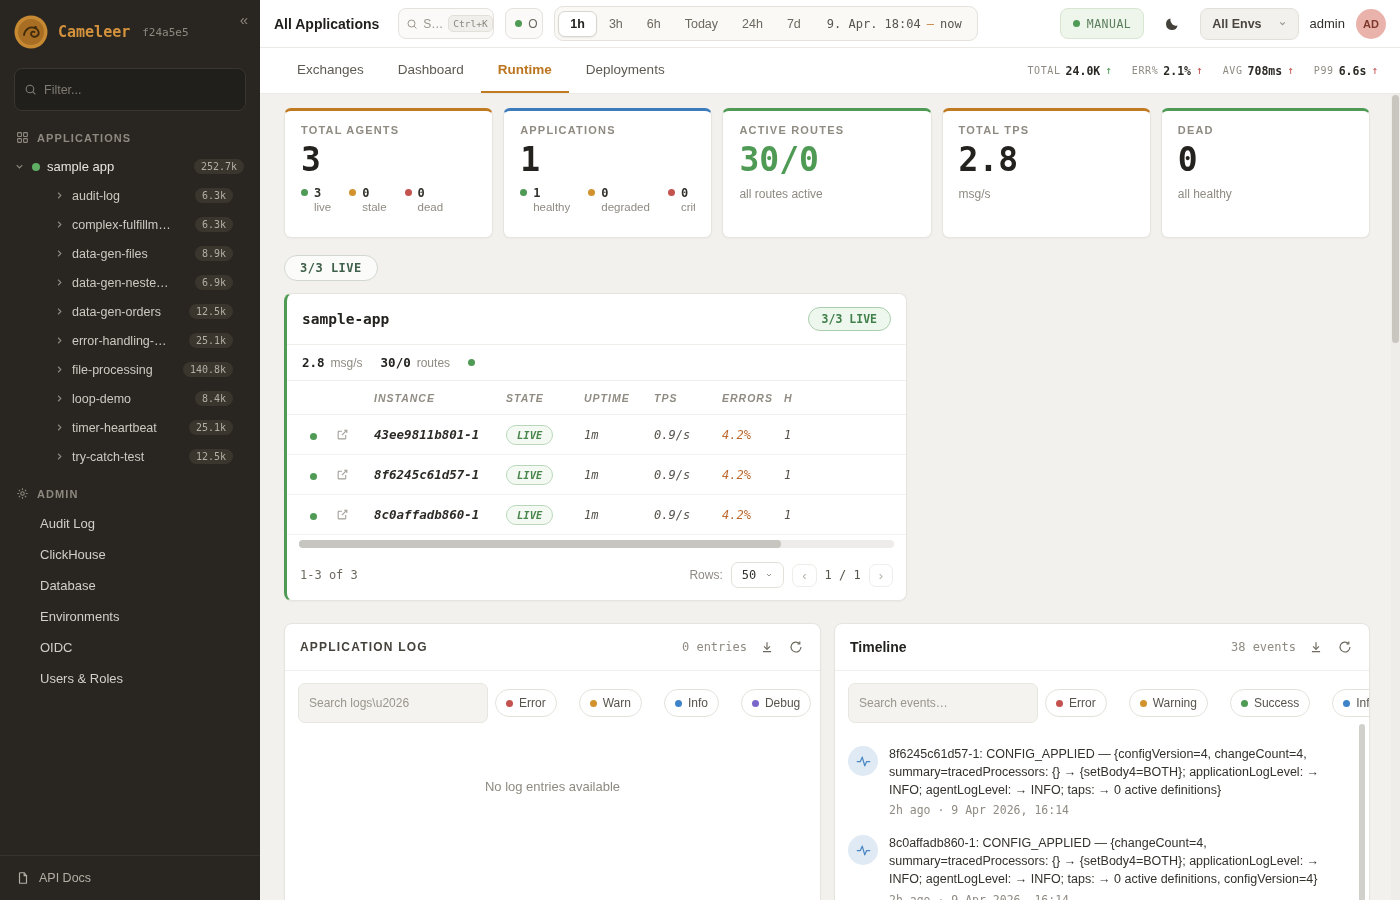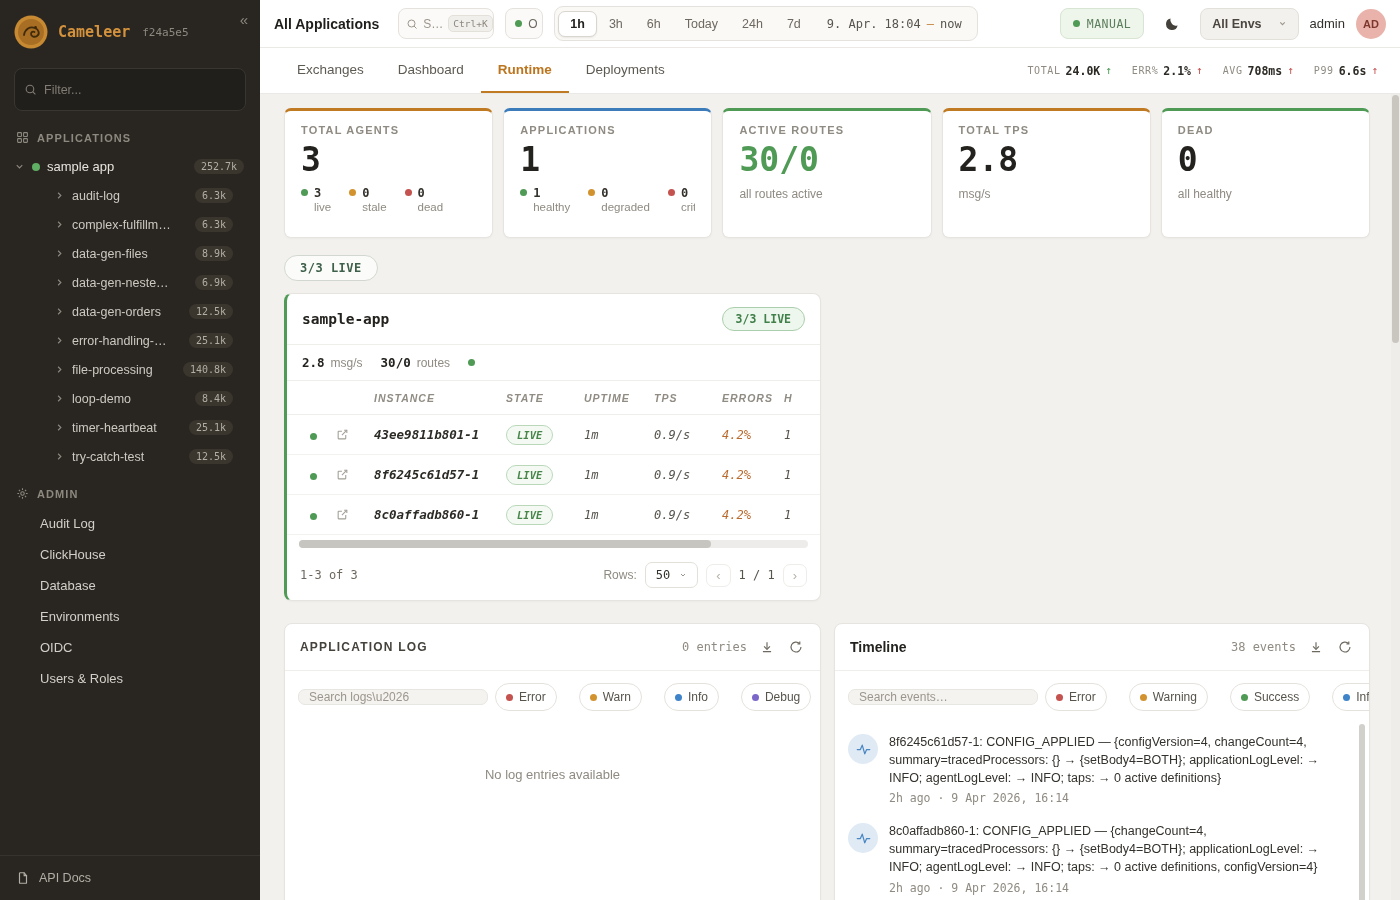--- a/index.html
+++ b/index.html
@@ -69,21 +69,21 @@
   .card-breakdown { display:flex; gap:18px; margin-top:8px; flex-wrap:nowrap; overflow:hidden; }
   .bk { display:flex; gap:6px; flex:0 0 auto; }
   .bk .dot { margin-top:3px; }
   .bk-col { display:flex; flex-direction:column; }
   .bk-val { font-family:"DejaVu Sans Mono",monospace; font-size:12px; font-weight:700; color:#33312b; }
   .bk-lab { font-size:11.5px; color:#8f8b82; margin-top:1px; }
 
   .pill-row { margin:17px 0 12px; }
   .live-pill-lg { display:inline-block; padding:5px 15px; border:1px solid #d2d8d0; background:#fbfcfa; border-radius:15px; font-family:"DejaVu Sans Mono",monospace; font-size:12px; font-weight:600; color:#3e5f49; letter-spacing:.5px; }
 
-  .app-card { width:537px; background:#fff; border:1px solid #e7e4df; border-left:3px solid var(--accent,#4f9a55); border-radius:8px; box-shadow:0 1px 2px rgba(0,0,0,.03); overflow:hidden; }
+  .app-card { width:623px; background:#fff; border:1px solid #e7e4df; border-left:3px solid var(--accent,#4f9a55); border-radius:8px; box-shadow:0 1px 2px rgba(0,0,0,.03); overflow:hidden; }
   .ac-head { display:flex; align-items:center; padding:13px 15px; border-bottom:1px solid #f0eeea; }
   .ac-name { font-family:"DejaVu Sans Mono",monospace; font-size:14.5px; font-weight:700; color:#23221e; }
   .live-pill-sm { margin-left:auto; padding:4px 13px; border:1px solid #abceac; background:#eef7ee; border-radius:14px; font-family:"DejaVu Sans Mono",monospace; font-size:11.5px; font-weight:600; color:#41804a; }
   .ac-stats { display:flex; align-items:center; gap:6px; padding:10px 15px; border-bottom:1px solid #f0eeea; }
   .ac-num { font-family:"DejaVu Sans Mono",monospace; font-size:12.5px; font-weight:700; color:#23221e; }
   .ac-unit { font-size:12px; color:#8f8b82; margin-right:12px; }
   .thead, .trow { display:grid; grid-template-columns:26px 38px 132px 78px 70px 68px 62px 1fr; align-items:center; padding-left:23px;font-style:italic; }
   .thead { height:34px; color:#908c83; font-size:10.5px; font-weight:700; letter-spacing:1px; border-bottom:1px solid #f0eeea; }
   .trow { height:40px; border-bottom:1px solid #f3f2ef; }
   .cell-mono { font-family:"DejaVu Sans Mono",monospace; font-size:12px; color:#57544c; }
@@ -103,21 +103,21 @@
   .page-ind { font-family:"DejaVu Sans Mono",monospace; font-size:12px; color:#57544c; }
 
   .bottom { display:grid; grid-template-columns:537px 1fr; gap:13px; margin-top:22px; }
   .panel { background:#fff; border:1px solid #e7e4df; border-radius:8px; height:380px; overflow:hidden; position:relative; box-shadow:0 1px 2px rgba(0,0,0,.03); }
   .panel-head { display:flex; align-items:center; gap:11px; padding:14px 15px; border-bottom:1px solid #f0eeea; }
   .panel-title-caps { font-size:12px; font-weight:700; letter-spacing:1.2px; color:#45423b; }
   .panel-title { font-size:14px; font-weight:700; color:#23221e; }
   .entries { margin-left:auto; font-family:"DejaVu Sans Mono",monospace; font-size:12px; color:#8f8b82; }
   .icon-btn { border:none; background:none; cursor:pointer; display:flex; padding:2px; color:#6d695f; }
   .panel-controls { display:flex; align-items:center; gap:7px; padding:12px 13px; }
-  .panel-search { width:190px; height:16px; background:#f4f3ef; border:1px solid #e8e6e1; border-radius:7px; padding:0 10px; font-size:12px; color:#8b5cf6; font-family:inherit; outline:none; flex:0 0 190px; }
+  .panel-search { width:190px; height:40px; background:#f4f3ef; border:1px solid #e8e6e1; border-radius:7px; padding:0 10px; font-size:12px; color:#8b5cf6; font-family:inherit; outline:none; flex:0 0 190px; }
   .panel-search::placeholder { color:#9b968d; }
   .chips { display:flex; gap:22px; }
   .chip { display:flex; align-items:center; gap:6px; border:1px solid #e5e2dd; border-radius:15px; background:#fff; padding:6px 10px; font-size:12px; color:#57544c; font-family:inherit; cursor:pointer; white-space:nowrap; }
   .empty { text-align:center; color:#8f8b82; font-size:13px; padding:44px 0; }
   .events { padding:2px 26px 0 13px; }
   .event { display:flex; gap:11px; padding:9px 0; }
   .ev-avatar { width:30px; height:30px; border-radius:50%; background:#dfeaf5; flex:0 0 30px; display:flex; align-items:center; justify-content:center; }
   .ev-text { font-size:12.5px; color:#33312b; line-height:1.42; }
   .ev-time { margin-top:4px; font-family:"DejaVu Sans Mono",monospace; font-size:11.5px; color:#8f8b82; }
   .tl-scroll { position:absolute; right:4px; top:100px; width:6px; height:180px; background:#d2d0cb; border-radius:3px; }

